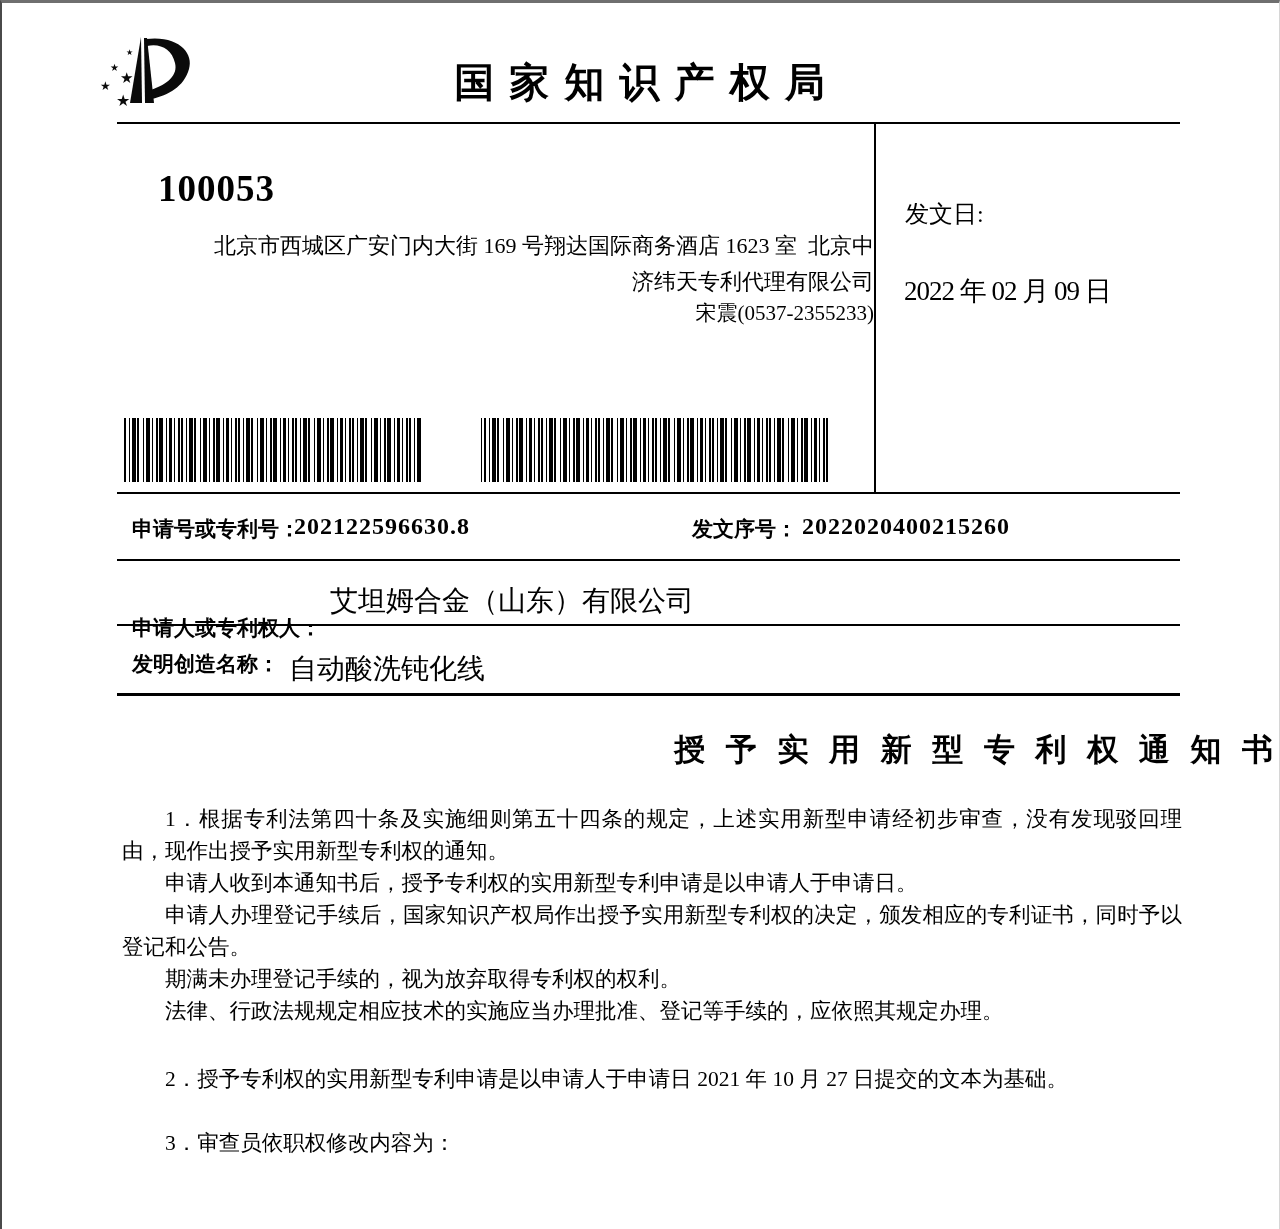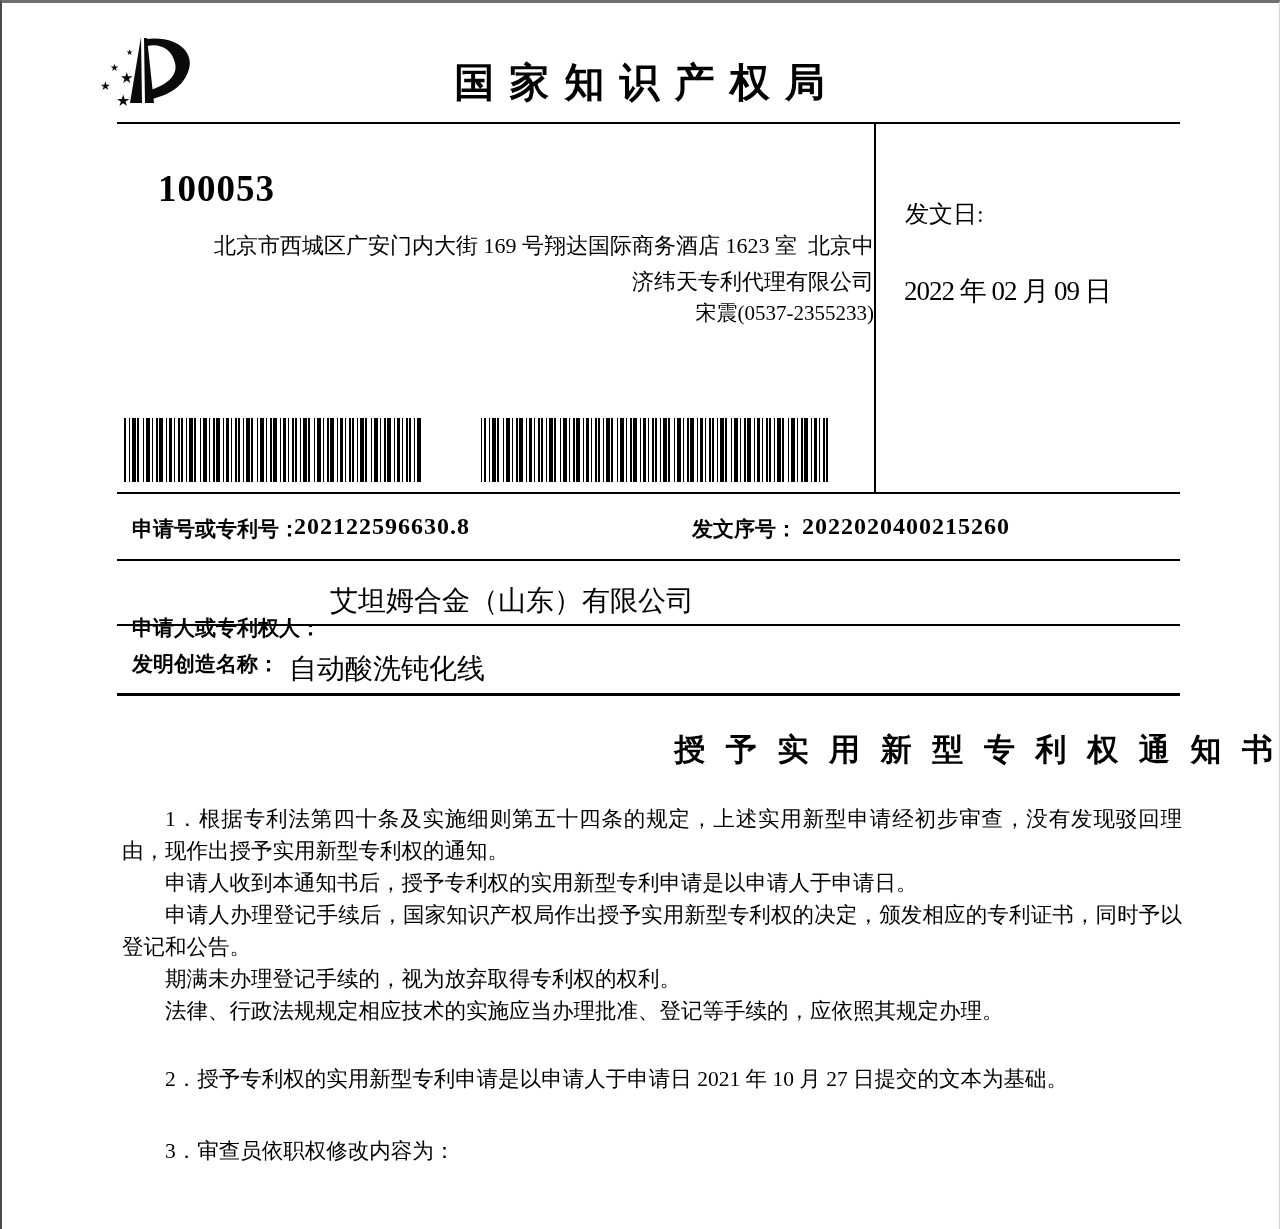--- a/index.html
+++ b/index.html
@@ -77,21 +77,21 @@
     font-family:"Liberation Sans",sans-serif;
     font-weight:bold;font-size:31px;letter-spacing:6px;
     white-space:pre;
   }
   .body-text{
     position:absolute;left:120px;top:800px;width:1060px;
     font-size:21.5px;line-height:32px;text-align:justify;
   }
   .body-text p{margin:0;text-indent:43px;}
   .body-text p.gap-large{margin-top:36px;}
-  .body-text p.gap-line{margin-top:40px;}
+  .body-text p.gap-line{margin-top:32px;}
 </style>
 </head>
 <body>
 
 <div class="page">
 
   <div class="logo">
     <svg viewBox="0 0 110 88" width="110" height="88" xmlns="http://www.w3.org/2000/svg">
       <g fill="#0a0a0a">
         <path d="M51,4 L40,70 L52,70 Z"></path>

